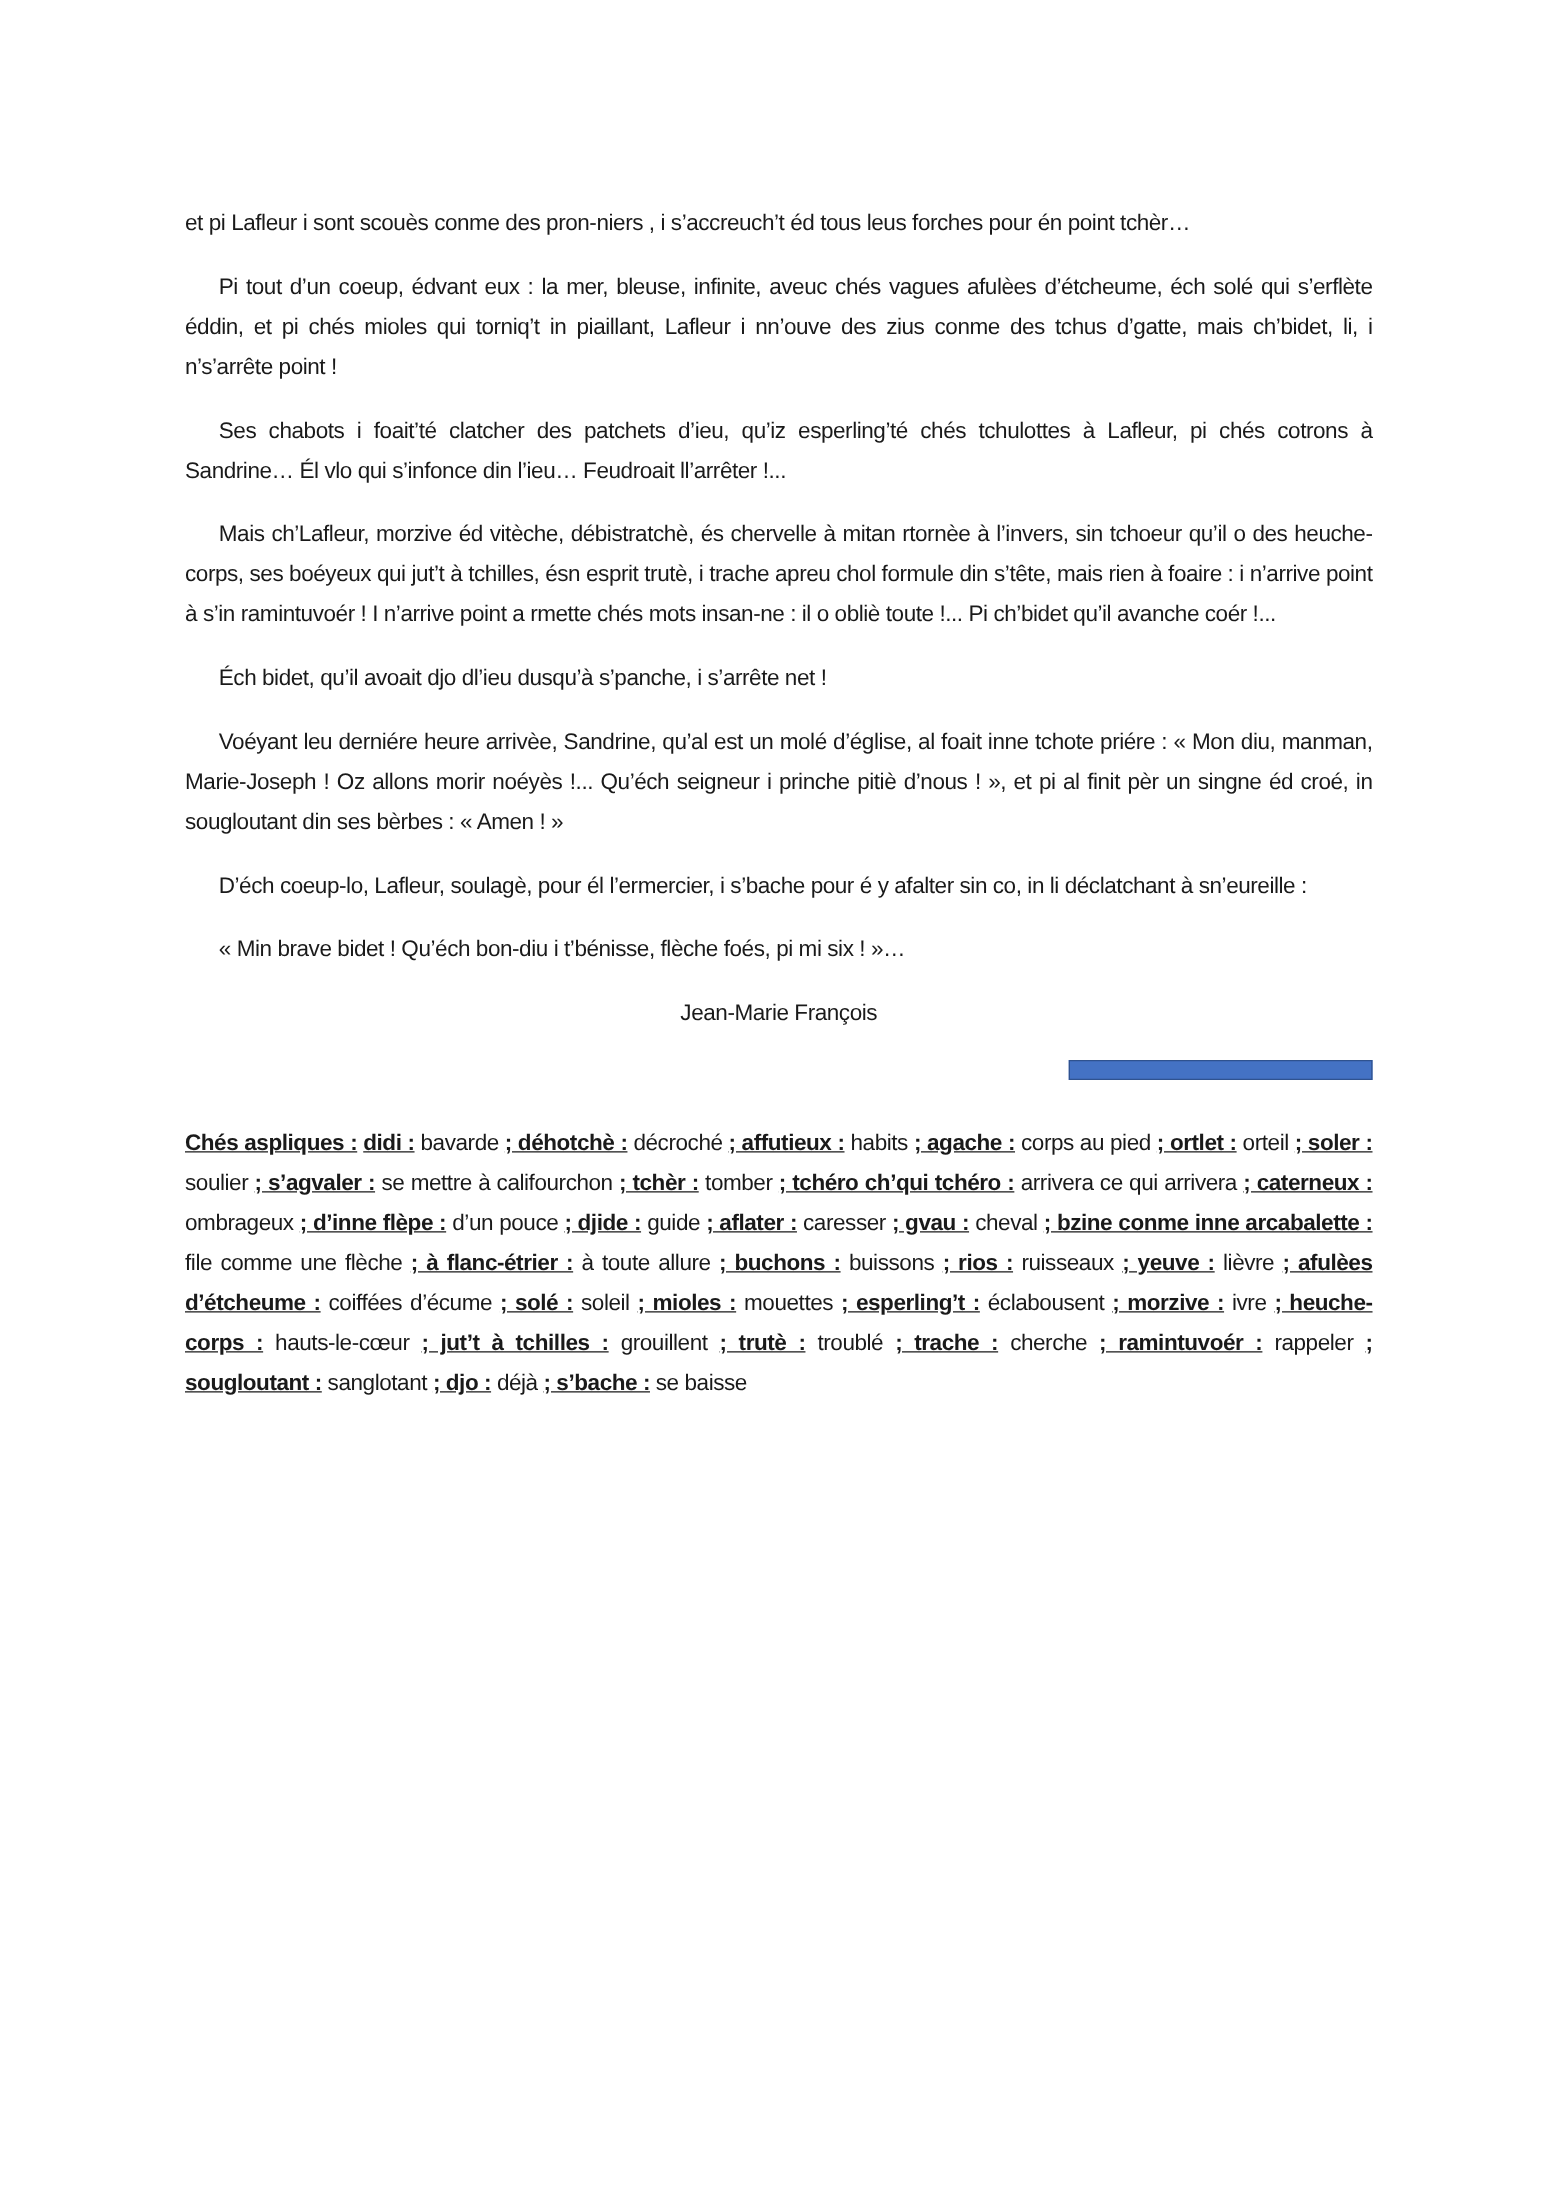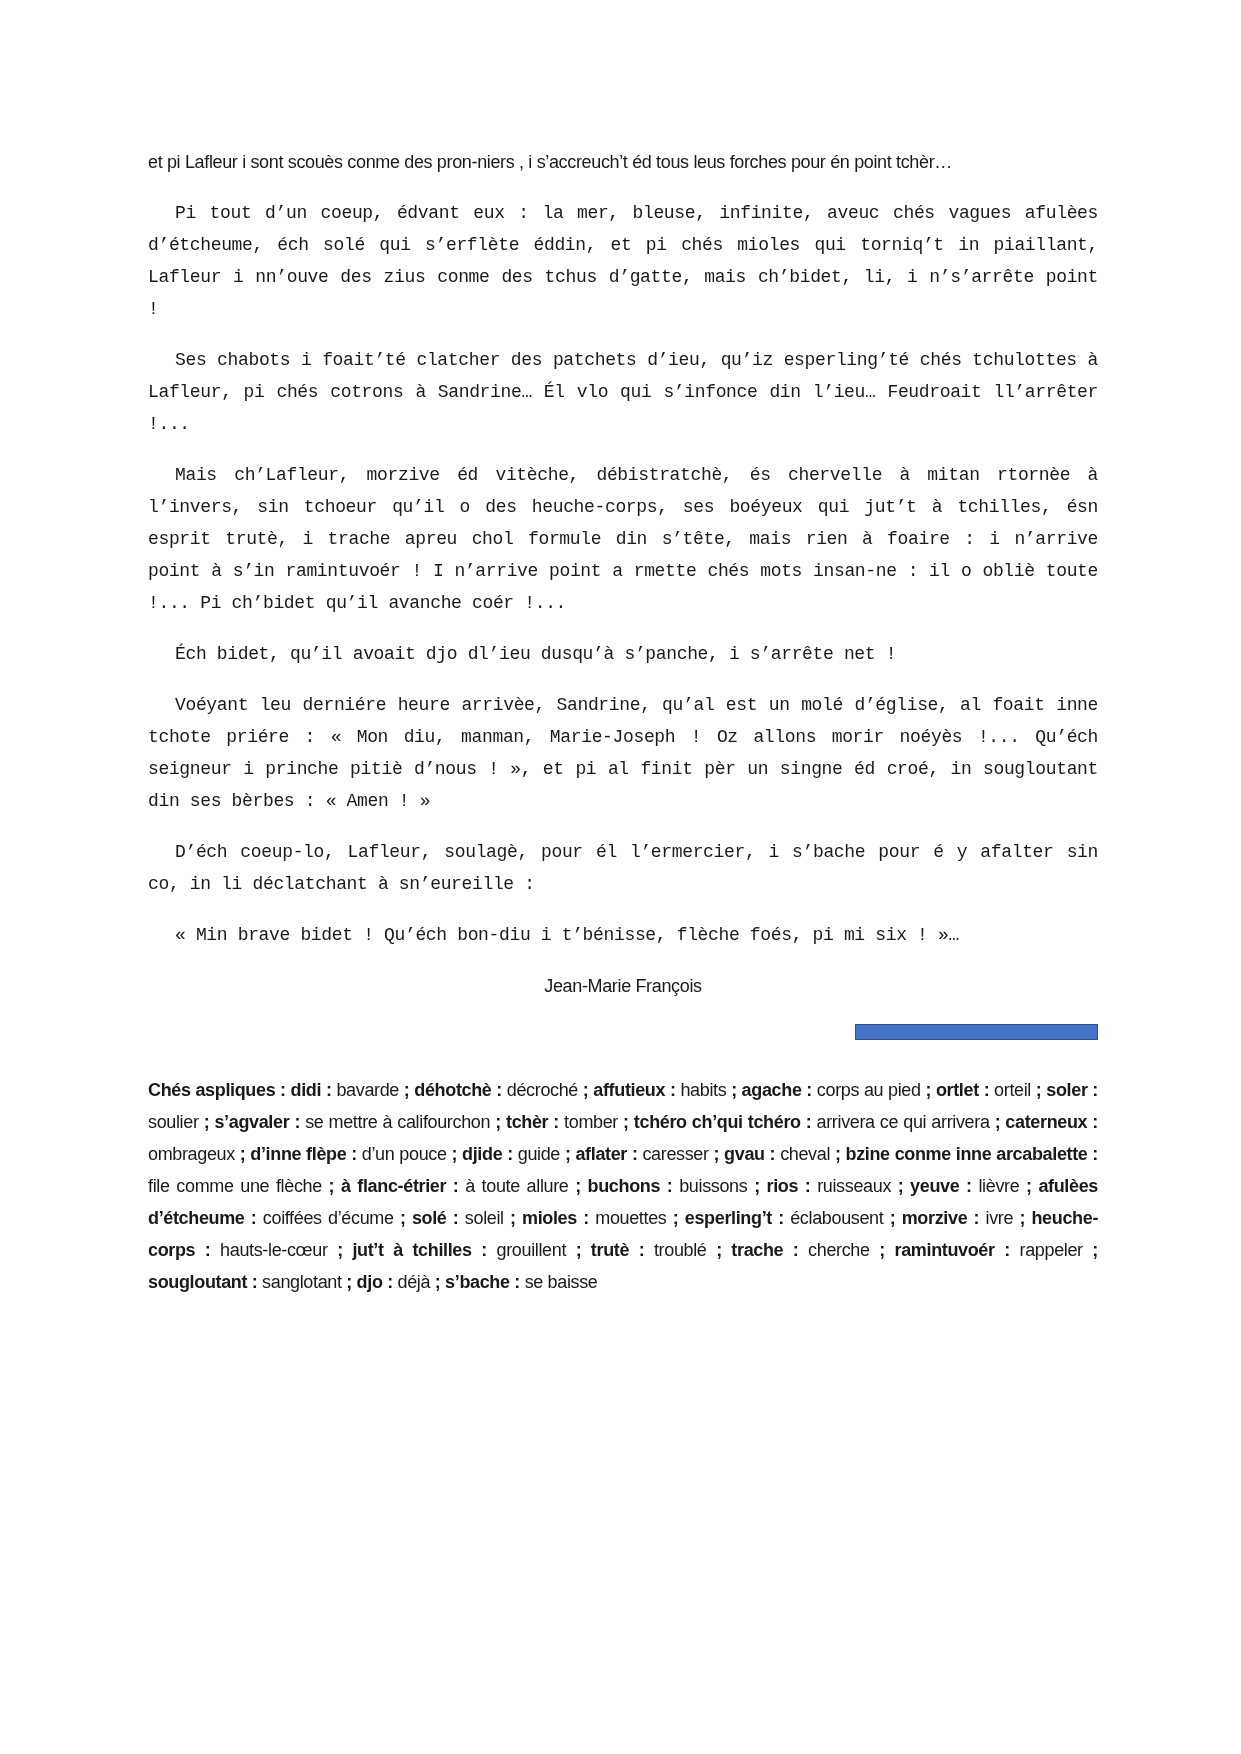--- a/index.html
+++ b/index.html
@@ -2,31 +2,31 @@
 <html><head>
 <meta charset="utf-8">
 <style>
   html, body { margin: 0; padding: 0; background: #ffffff; }
   body { width: 1241px; height: 1754px; position: relative; overflow: hidden; }
   .page {
     position: absolute; left: 148px; top: 146px; width: 950px;
     font-family: "Liberation Sans", sans-serif;
     font-size: 18px; color: #1a1a1a; letter-spacing: -0.35px;
   }
-  .para { margin: 0 0 19px 0; line-height: 32px; text-align: justify; }
-  .para.indent { text-indent: 27px; font-family: Liberation Mono, monospace; }
+  .para { margin: 16px 0 19px 0; line-height: 32px; text-align: justify; }
+  .para.indent { text-indent: 27px; }
   .signature { text-align: center; line-height: 32px; margin: 0; }
   .rule {
     margin: 22px 0 0 auto; width: 241px; height: 14px;
     background: #4472c4; border: 1px solid #2f528f;
   }
   .glossary {
     margin-top: 34px; line-height: 32px; text-align: justify;
   }
-  .glossary b { font-weight: bold; }
+  .glossary b { font-weight: bold; text-decoration: underline; }
 </style>
 </head>
 <body>
 
 <div class="page">
   <div id="story">
       <p class="para">et pi Lafleur i sont scouès conme des pron-niers , i s’accreuch’t éd tous leus forches pour én point tchèr…</p>
       <p class="para indent">Pi tout d’un coeup, édvant eux : la mer, bleuse, infinite, aveuc chés vagues afulèes d’étcheume, éch solé qui s’erflète éddin, et pi chés mioles qui torniq’t in piaillant, Lafleur i nn’ouve des zius conme des tchus d’gatte, mais ch’bidet, li, i n’s’arrête point !</p>
       <p class="para indent">Ses chabots i foait’té clatcher des patchets d’ieu, qu’iz esperling’té chés tchulottes à Lafleur, pi chés cotrons à Sandrine… Él vlo qui s’infonce din l’ieu… Feudroait ll’arrêter !...</p>
       <p class="para indent">Mais ch’Lafleur, morzive éd vitèche, débistratchè, és chervelle à mitan rtornèe à l’invers, sin tchoeur qu’il o des heuche-corps, ses boéyeux qui jut’t à tchilles, ésn esprit trutè, i trache apreu chol formule din s’tête, mais rien à foaire : i n’arrive point à s’in ramintuvoér ! I n’arrive point a rmette chés mots insan-ne : il o obliè toute !... Pi ch’bidet qu’il avanche coér !...</p>

